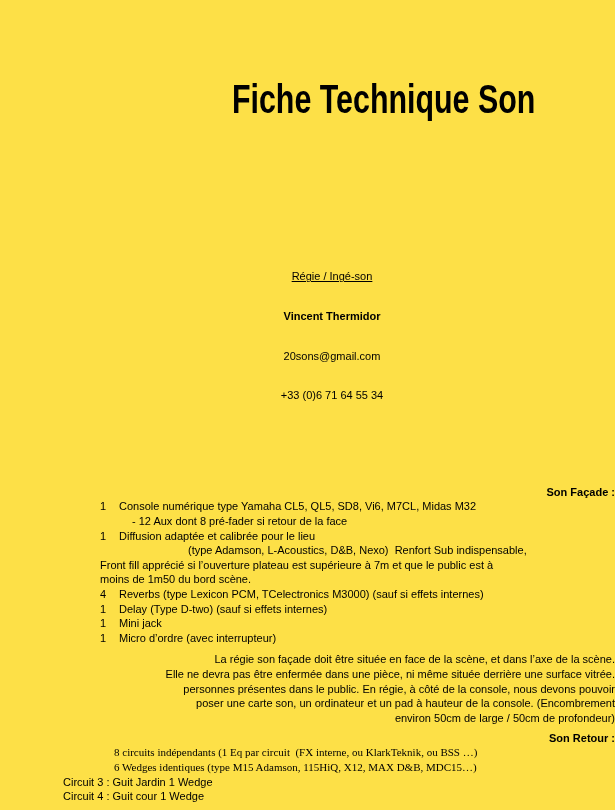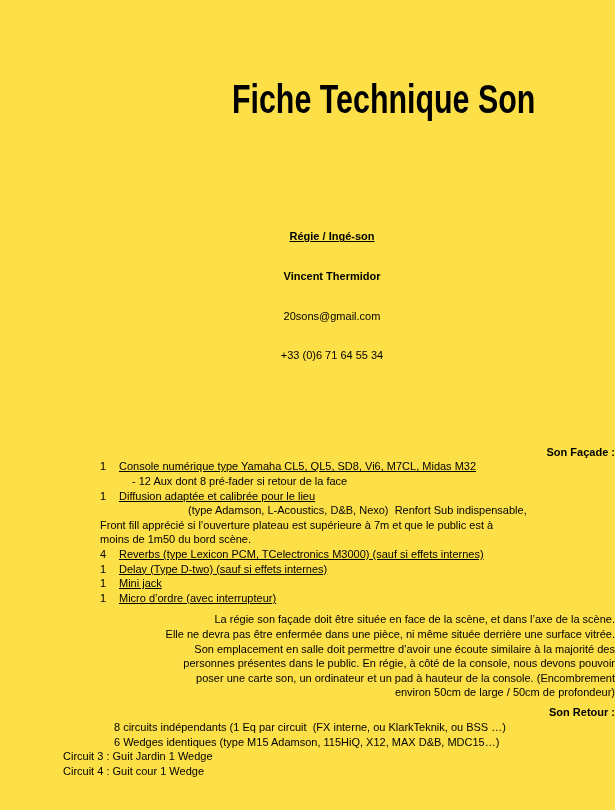--- a/index.html
+++ b/index.html
@@ -29,40 +29,40 @@
   }
   
   .contact{
     margin-top:27px;
     padding-left:49px;
     text-align:center;
     font-size:11px;
     line-height:13.2px;
     white-space:pre;
   }
-  .c-role{font-weight:bold;text-decoration:underline;}
+  .c-role{font-weight:normal;text-decoration:underline;margin-top:40px;}
   .c-name{font-weight:bold;}
   
   .body{
     margin-left:63px;
     font-size:11px;
     line-height:14.6px;
   }
   .line{white-space:pre;}
   .hdr{font-weight:bold;text-align:right;}
   .hdr-facade{margin-top:56px;}
-  .item{padding-left:37px;text-decoration:underline;}
+  .item{padding-left:37px;}
   .num{display:inline-block;width:19px;}
   .dash{padding-left:69px;}
   .typeline{padding-left:125px;}
   .wrap{padding-left:37px;}
   .para{margin-top:7px;text-align:right;}
   .p-indent{text-indent:38px;}
   .hdr-retour{margin-top:5.5px;}
-  .sub{padding-left:51px;}
+  .sub{padding-left:51px;font-family:Liberation Serif, serif;}
   .b{font-weight:bold;}
 </style>
 </head>
 <body>
 
 <div class="page">
 
   <div class="title">
     <span class="title-inner">Fiche Technique Son</span>
   </div>
@@ -85,21 +85,20 @@
     <div class="line wrap">Front fill apprécié si l’ouverture plateau est supérieure à 7m et que le public est à</div>
     <div class="line wrap">moins de 1m50 du bord scène.</div>
     <div class="line item"><span class="num">4</span><span>Reverbs (type Lexicon PCM, TCelectronics M3000) (sauf si effets internes)</span></div>
     <div class="line item"><span class="num">1</span><span>Delay (Type D-two) (sauf si effets internes)</span></div>
     <div class="line item"><span class="num">1</span><span>Mini jack</span></div>
     <div class="line item"><span class="num">1</span><span>Micro d’ordre (avec interrupteur)</span></div>
 
     <div class="para">
       <div class="line p-indent">La régie son façade doit être située en face de la scène, et dans l’axe de la scène.</div>
       <div class="line">Elle ne devra pas être enfermée dans une pièce, ni même située derrière une surface vitrée.</div>
-      <div class="line">Son emplacement en salle doit permettre d’avoir une écoute similaire à la majorité des</div>
       <div class="line">personnes présentes dans le public. En régie, à côté de la console, nous devons pouvoir</div>
       <div class="line">poser une carte son, un ordinateur et un pad à hauteur de la console. (Encombrement</div>
       <div class="line">environ 50cm de large / 50cm de profondeur)</div>
     </div>
 
     <div class="line hdr hdr-retour">Son Retour :</div>
     <div class="line sub">8 circuits indépendants (1 Eq par circuit  (FX interne, ou KlarkTeknik, ou BSS …)</div>
     <div class="line sub">6 Wedges identiques (type M15 Adamson, 115HiQ, X12, MAX D&amp;B, MDC15…)</div>
 
     <div class="line"><span>Circuit 3 : Guit Jardin 1 Wedge</span><span class="b"></span><span></span></div>

